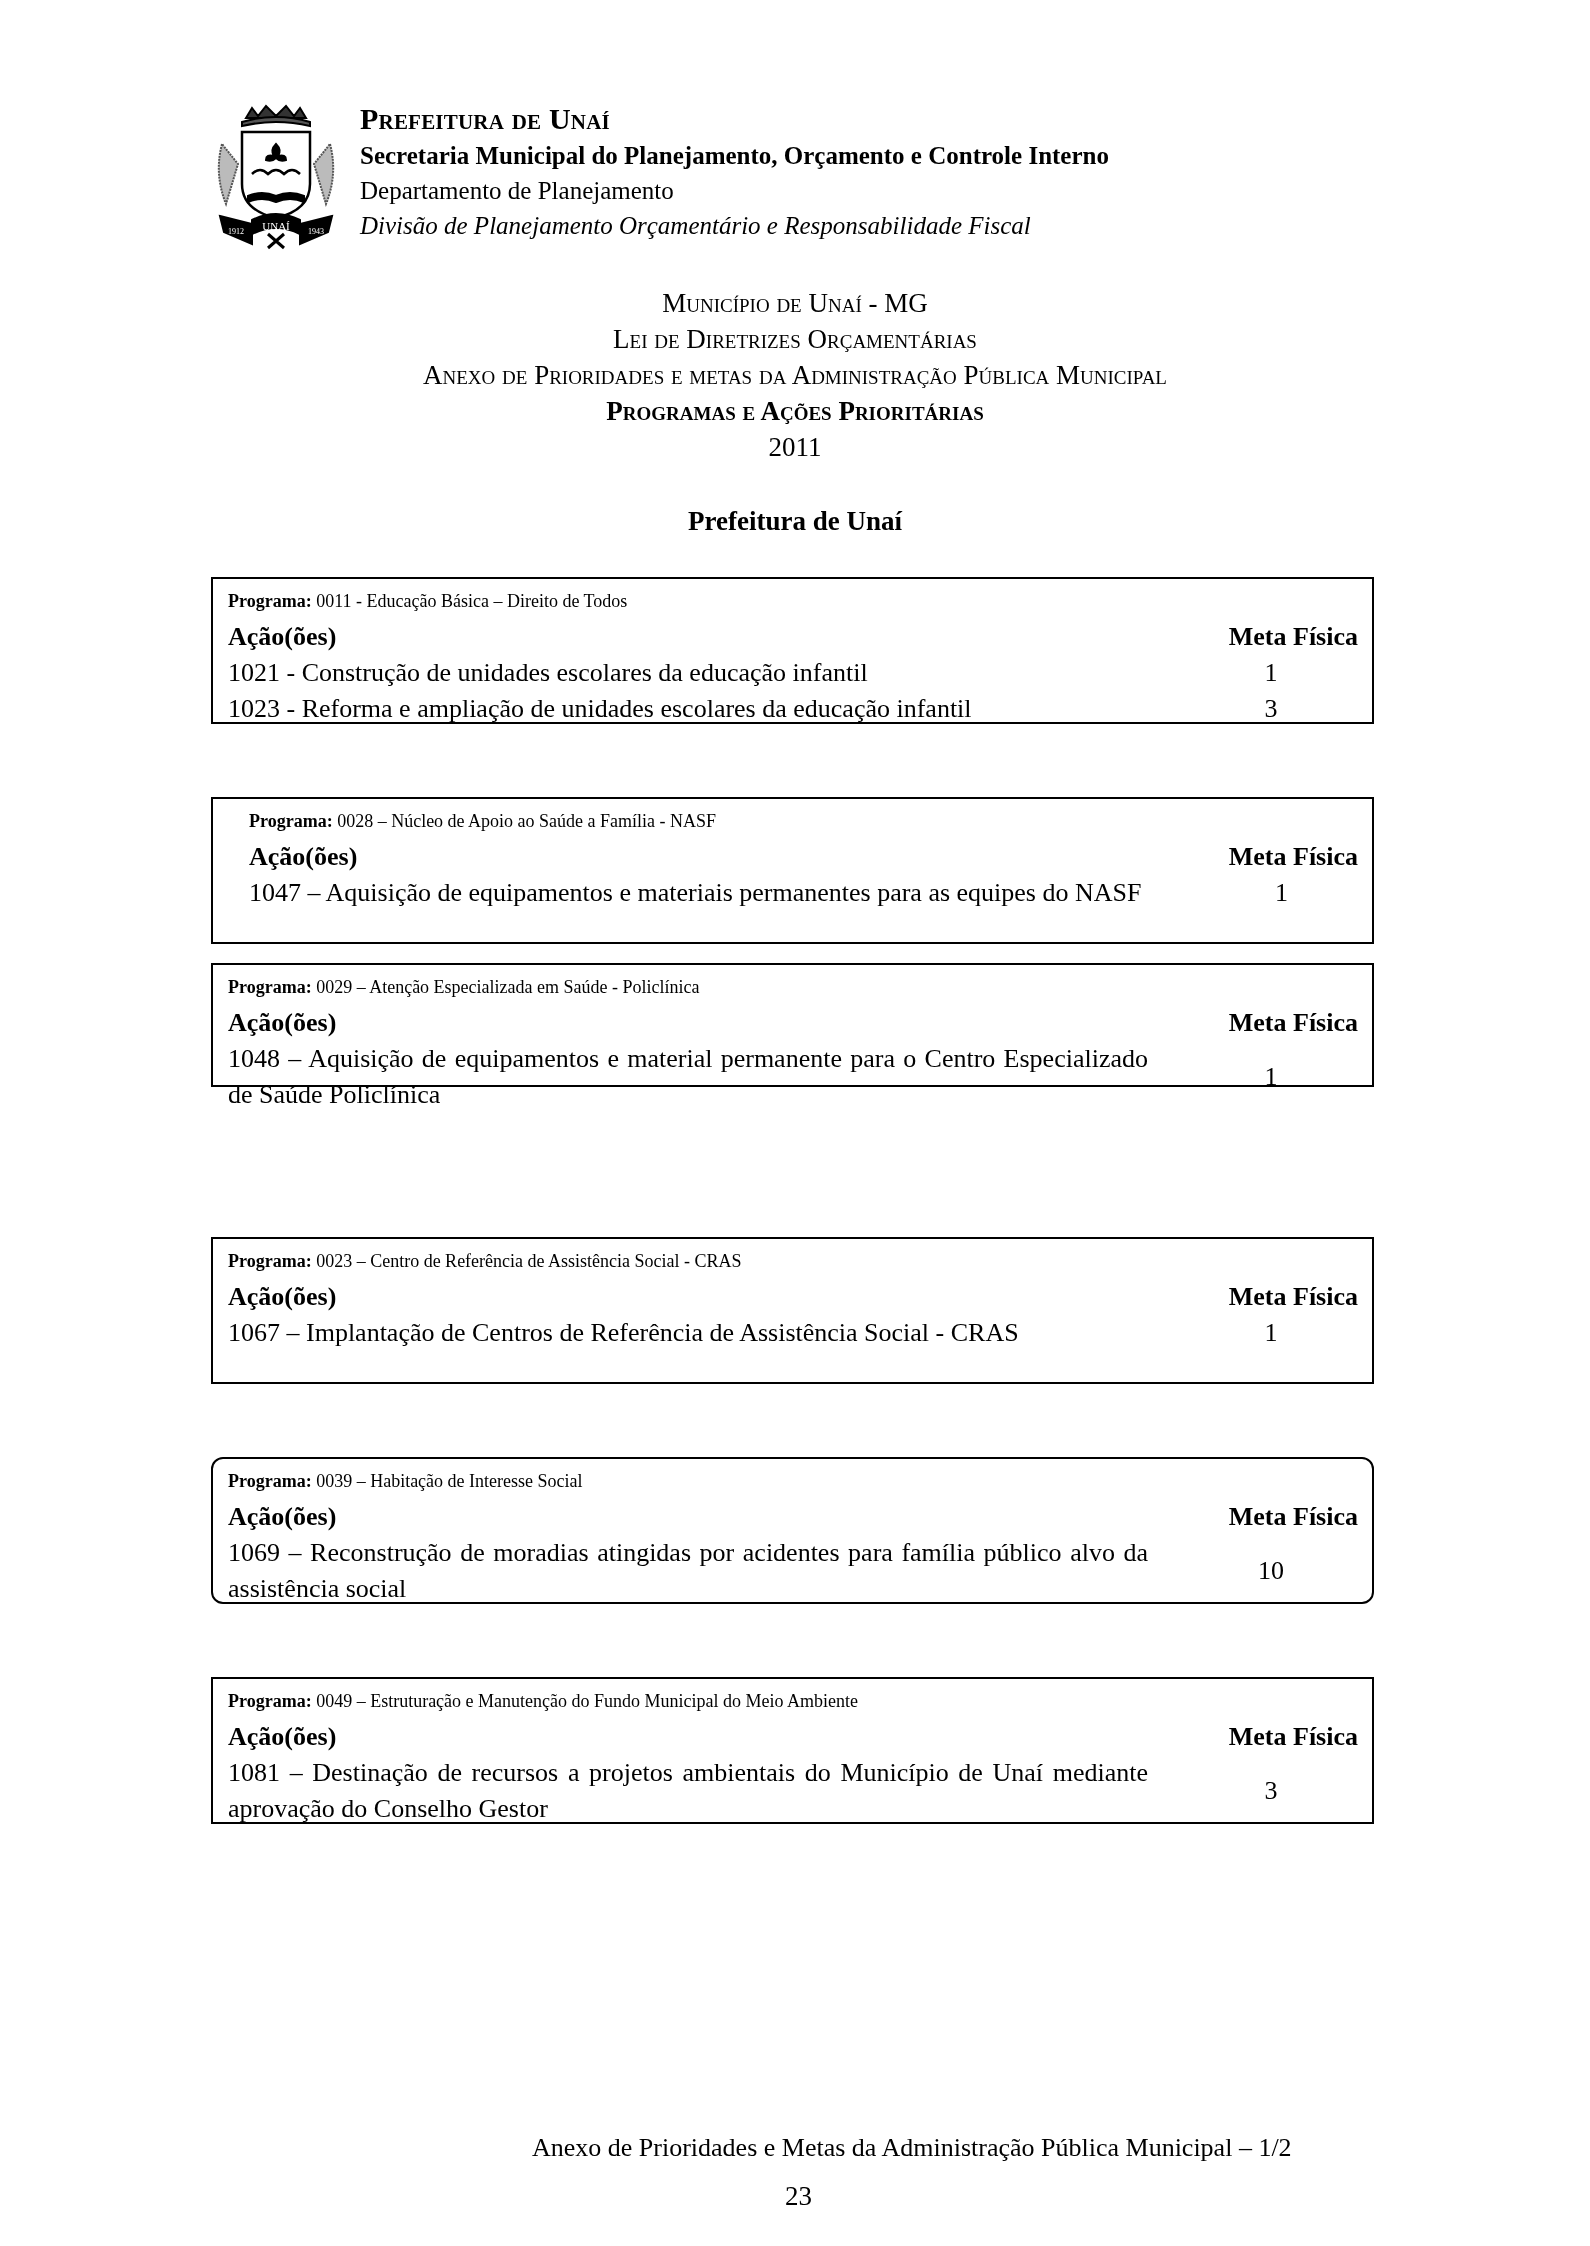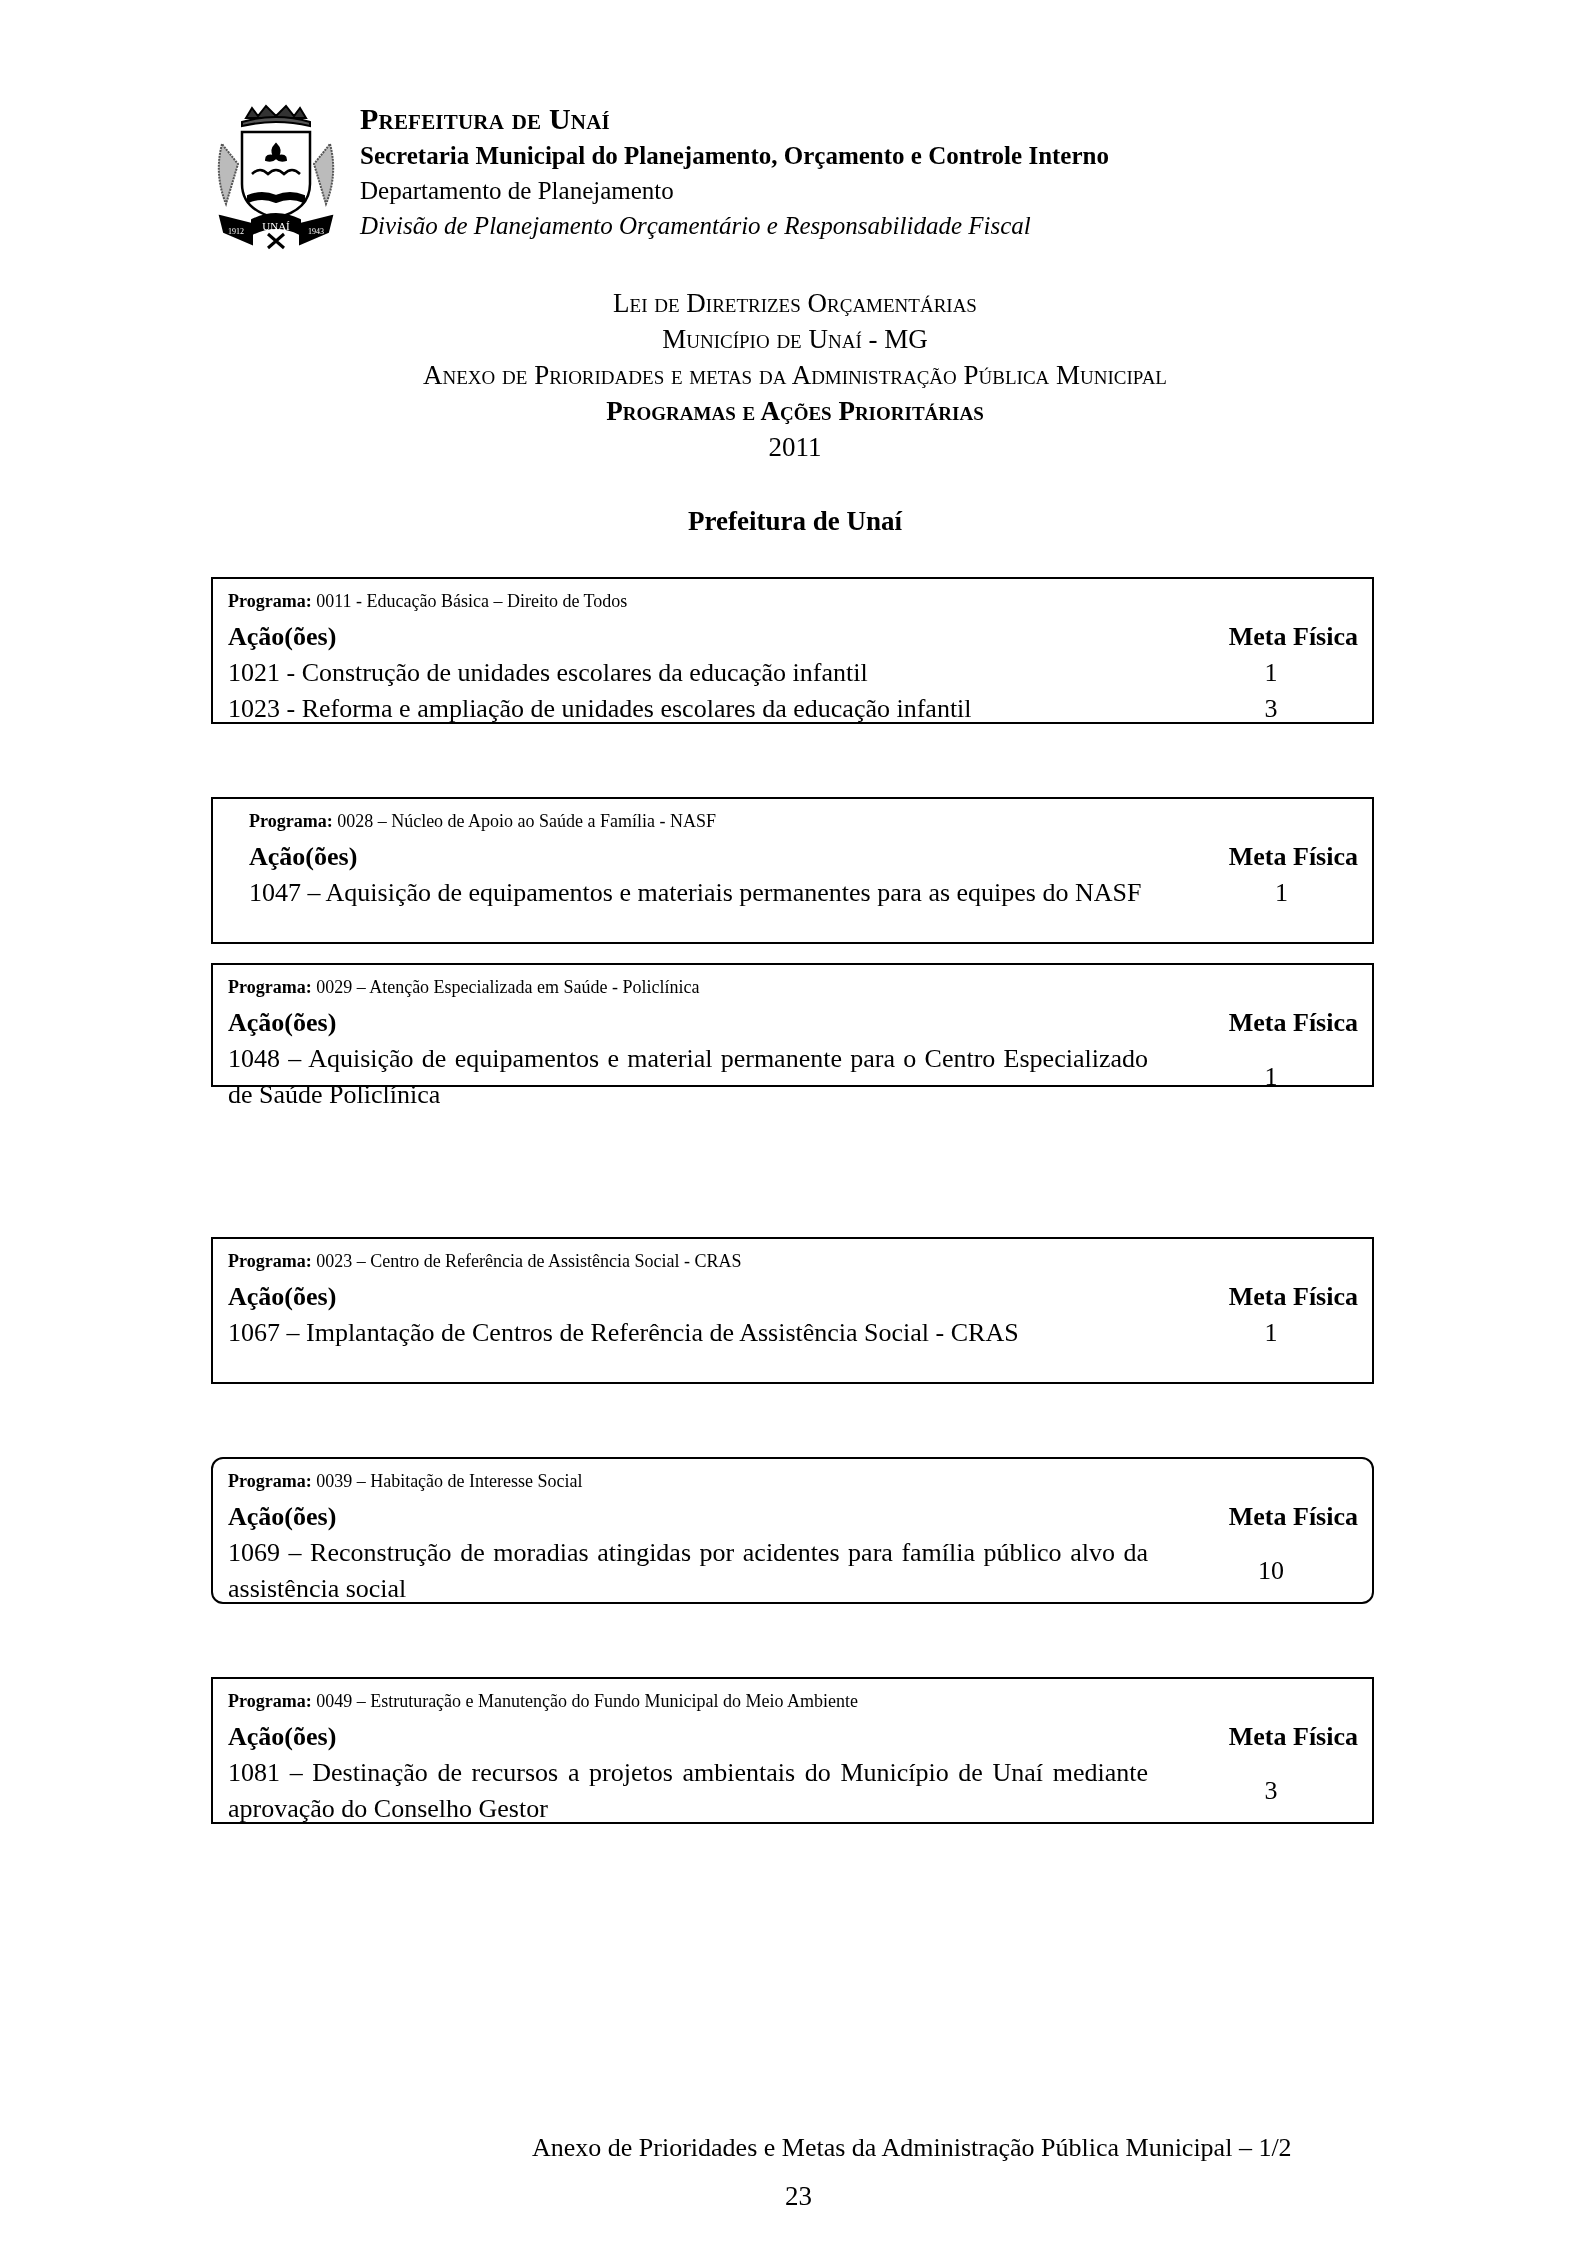--- a/index.html
+++ b/index.html
@@ -59,22 +59,22 @@
   </svg>
   <div class="lh-text">
     <div class="lh-line lh-title">Prefeitura de Unaí</div>
     <div class="lh-line lh-bold">Secretaria Municipal do Planejamento, Orçamento e Controle Interno</div>
     <div class="lh-line">Departamento de Planejamento</div>
     <div class="lh-line lh-italic">Divisão de Planejamento Orçamentário e Responsabilidade Fiscal</div>
   </div>
 </div>
 
 <div class="titles">
+  <div class="t-line">Município de Unaí - MG</div>
   <div class="t-line">Lei de Diretrizes Orçamentárias</div>
-  <div class="t-line">Município de Unaí - MG</div>
   <div class="t-line">Anexo de Prioridades e metas da Administração Pública Municipal</div>
   <div class="t-line t-bold">Programas e Ações Prioritárias</div>
   <div class="t-year">2011</div>
 </div>
 
 <div class="section-heading">Prefeitura de Unaí</div>
 
 <div class="prog-box" style="top:577px; height:147px;">
   <div class="prog-line">
     <span class="prog-label">Programa:</span>

